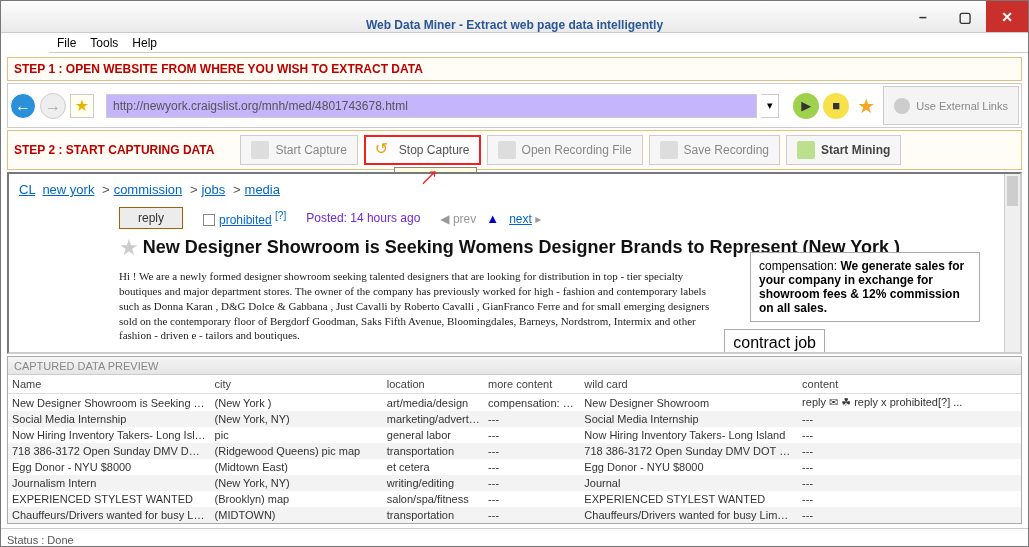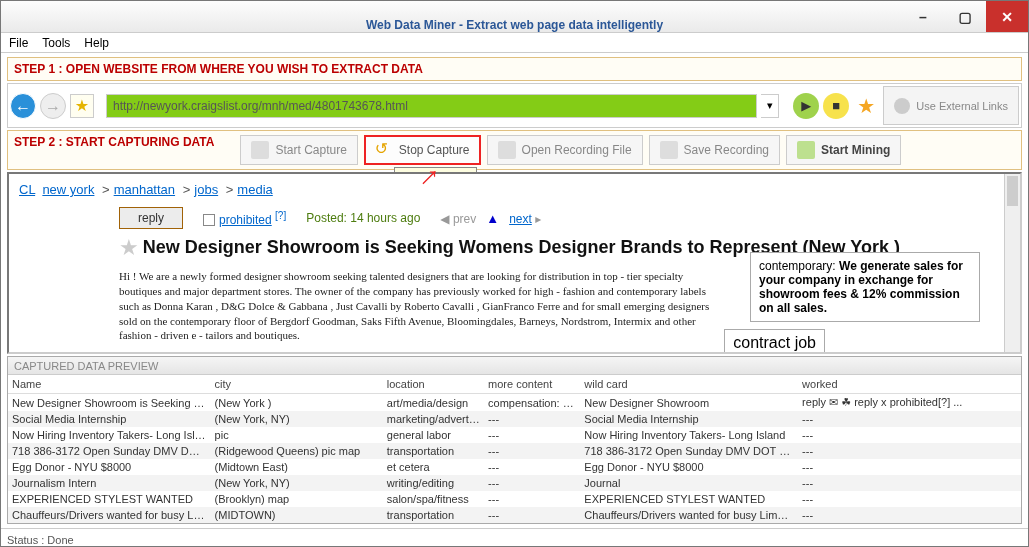--- a/index.html
+++ b/index.html
@@ -2,36 +2,36 @@
 <html><head>
 <meta charset="utf-8">
 <style>
   * { box-sizing: border-box; margin: 0; padding: 0; }
   body { font-family: "Segoe UI", Tahoma, Arial, sans-serif; font-size: 11px; background: #fff; width: 1029px; height: 547px; overflow: hidden; display: flex; flex-direction: column; border:1px solid #777;}
   .title-bar { height: 32px; background: linear-gradient(#fdfdfd,#eaeaea); display: flex; align-items: flex-end; justify-content: center; position: relative; border-bottom:1px solid #ccc;font-weight:bold;}
   .title-text { color: #2b5797; font-size: 12px; }
   .win-controls { position:absolute; right:0; top:0; height:100%; display:flex; }
   .win-btn { width:42px; display:flex; align-items:center; justify-content:center; font-size:14px; color:#333; }
   .win-close { background:#c9302c; color:#fff; }
-  .menu-bar { height:20px; padding:0 8px; display:flex; align-items:center; gap:14px; border-bottom:1px solid #ccc; font-size:12px;}
+  .menu-bar { height:20px; padding:0 8px; display:flex; align-items:center; gap:14px; border-bottom:1px solid #ccc; font-size:12px;margin-left:48px;}
   .app-body { flex:1; display:flex; flex-direction:column; padding:4px 6px; gap:2px; min-height:0;}
   .step-row { border:1px solid #e0c080; background:#fffdf5; padding:4px 6px; color:#b00; font-weight:bold; font-size:12px; display:flex; align-items:center; gap:6px;}
   .addr-row { display:flex; align-items:center; gap:4px; border:1px solid #ccc; padding:2px; }
   .nav-btn { width:26px; height:26px; border-radius:50%; display:flex; align-items:center; justify-content:center; font-size:16px; }
   .nav-back { background:#2a90d9; color:#fff; border:1px solid #fff;}
   .nav-fwd { background:#eee; color:#aaa; border:1px solid #ccc;}
   .fav-icon { width:24px; height:24px; border:1px solid #ccc; display:flex; align-items:center; justify-content:center; color:#e5b400; font-size:16px; background:#fffef0;}
-  .addr-input { flex:1; height:24px; border:1px solid #ccc; padding:4px 6px; font-size:12px; color:#555; background:#84cc16;}
+  .addr-input { flex:1; height:24px; border:1px solid #ccc; padding:4px 6px; font-size:12px; color:#555; background:#c4b5fd;}
   .addr-drop { width:18px; height:24px; border:1px solid #ccc; border-left:none; display:flex; align-items:center; justify-content:center;}
   .round-btn { width:26px; height:26px; border-radius:50%; display:flex; align-items:center; justify-content:center; font-size:13px; color:#333;}
   .play { background:#9fd24c; }
   .stop { background:#f7e24c; }
   .star { color:#f5a623; font-size:20px; }
   .ext-btn { height:39px; background:#f4f4f4; border:1px solid #ccc; padding:0 10px; display:flex; align-items:center; gap:6px; color:#888;}
-  .tool-row { display:flex; align-items:flex-start; gap:6px; border:1px solid #e0c080; background:#fffdf5; padding:4px 6px; font-size:12px; position:relative;}
+  .tool-row { display:flex; align-items:center; gap:6px; border:1px solid #e0c080; background:#fffdf5; padding:4px 6px; font-size:12px; position:relative;}
   .step2-label { color:#b00; font-weight:bold; margin-right:20px;}
   .tool-btn { height:30px; border:1px solid #ccc; background:#f6f6f6; padding:0 10px; display:flex; align-items:center; gap:6px; color:#888; font-size:12px;}
   .tool-btn.active { border:2px solid #e22; color:#555; background:#fdfdfd; padding:0 9px;}
   .tool-btn.mining { color:#444; font-weight:bold;}
   .icon-box { width:18px; height:18px; background:#ddd; border-radius:2px; display:inline-block; position:relative;}
   .tooltip-box { position:absolute; left:386px; top:36px; background:#fdfde0; border:1px solid #888; padding:2px 8px; font-size:11px; color:#333;}
   .arrow { position:absolute; left:415px; top:28px; color:#e22; font-size:30px; font-weight:bold; z-index:5;transform:rotate(45deg);}
   .browser-pane { flex:1; border:2px inset #ccc; overflow:hidden; position:relative; background:#fff;}
   .browser-scroll { position:absolute; right:0; top:0; bottom:0; width:16px; background:#efefef; border-left:1px solid #ccc;}
   .scroll-thumb{ position:absolute; top:2px; left:2px; right:2px; height:30px; background:#cdcdcd;}
@@ -128,41 +128,41 @@
     </div>
     <div class="tooltip-box">Stop Capture</div>
     <div class="arrow">↑</div>
   </div>
 
   <div class="browser-pane">
     <div class="browser-content">
       <div class="crumbs">
         <a>CL</a>
         &nbsp;<a>new york</a>
-        <span class="sep">&gt;</span><a>manhattan</a>
+        <span class="sep">&gt;</span><a>commission</a>
         <span class="sep">&gt;</span><a>jobs</a>
         <span class="sep">&gt;</span><a>media</a>
       </div>
       <div class="post-controls">
         <button class="reply-btn">reply</button>
         <span><span class="chk"></span><a class="prohib">prohibited</a> <sup style="color:#06c">[?]</sup></span>
-        <span style="color:#4d7c0f"><span>Posted:</span> <span>14 hours ago</span></span>
+        <span style="color:#6d28d9"><span>Posted:</span> <span>14 hours ago</span></span>
         <span class="nav-links" style="">◀ <span>prev</span>&nbsp;&nbsp;&nbsp;<span class="tri">▲</span>&nbsp;&nbsp;&nbsp;<a>next</a> ▸</span>
       </div>
       <div class="post-title-row">
         <span class="star-g">★</span>
         <span class="post-title">New Designer Showroom is Seeking Womens Designer Brands to Represent (New York )</span>
       </div>
       <div class="post-body">
         <p>Hi ! We are a newly formed designer showroom seeking talented designers that are looking for distribution in top - tier specialty boutiques and major department stores. The owner of the company has previously worked for high - fashion and contemporary labels such as Donna Karan , D&amp;G Dolce &amp; Gabbana , Just Cavalli by Roberto Cavalli , GianFranco Ferre and for small emerging designers sold on the contemporary floor of Bergdorf Goodman, Saks Fifth Avenue, Bloomingdales, Barneys, Nordstrom, Intermix and other fashion - driven e - tailors and boutiques.</p>
         <br>
         <p>In Sept. 2014 , we opened a new distribution company and we are seeking both emerging designers and globally recognized designers that have potential to be distributed to our network of retailers. If you are a creative designer with a new brand or you know of a designer with a new company who is searching for a sales</p>
       </div>
       <div class="side-box">
-        <span>contemporary: </span><b>We generate sales for your company in exchange for showroom fees &amp; 12% commission on all sales.</b>
+        <span>compensation: </span><b>We generate sales for your company in exchange for showroom fees &amp; 12% commission on all sales.</b>
       </div>
       <div class="side-box2">contract job</div>
     </div>
     <div class="browser-scroll">
         <div class="scroll-thumb"></div>
       </div>
   </div>
 
   <div class="captured-box">
     <div class="captured-head">CAPTURED DATA PREVIEW</div>
@@ -175,21 +175,21 @@
           <col style="width:215px">
           <col style="width:220px">
         </colgroup>
       <thead>
           <tr>
         <th>Name</th>
         <th>city</th>
         <th>location</th>
         <th>more content</th>
         <th>wild card</th>
-        <th>worked</th>
+        <th>content</th>
       </tr>
         </thead>
       <tbody id="grid-body">
           <tr>
             <td>New Designer Showroom is Seeking Womens De...</td>
             <td>(New York )</td>
             <td>art/media/design</td>
             <td>compensation: We g...</td>
             <td>New Designer Showroom</td>
             <td>reply ✉ ☘ reply x prohibited[?] ...</td>

